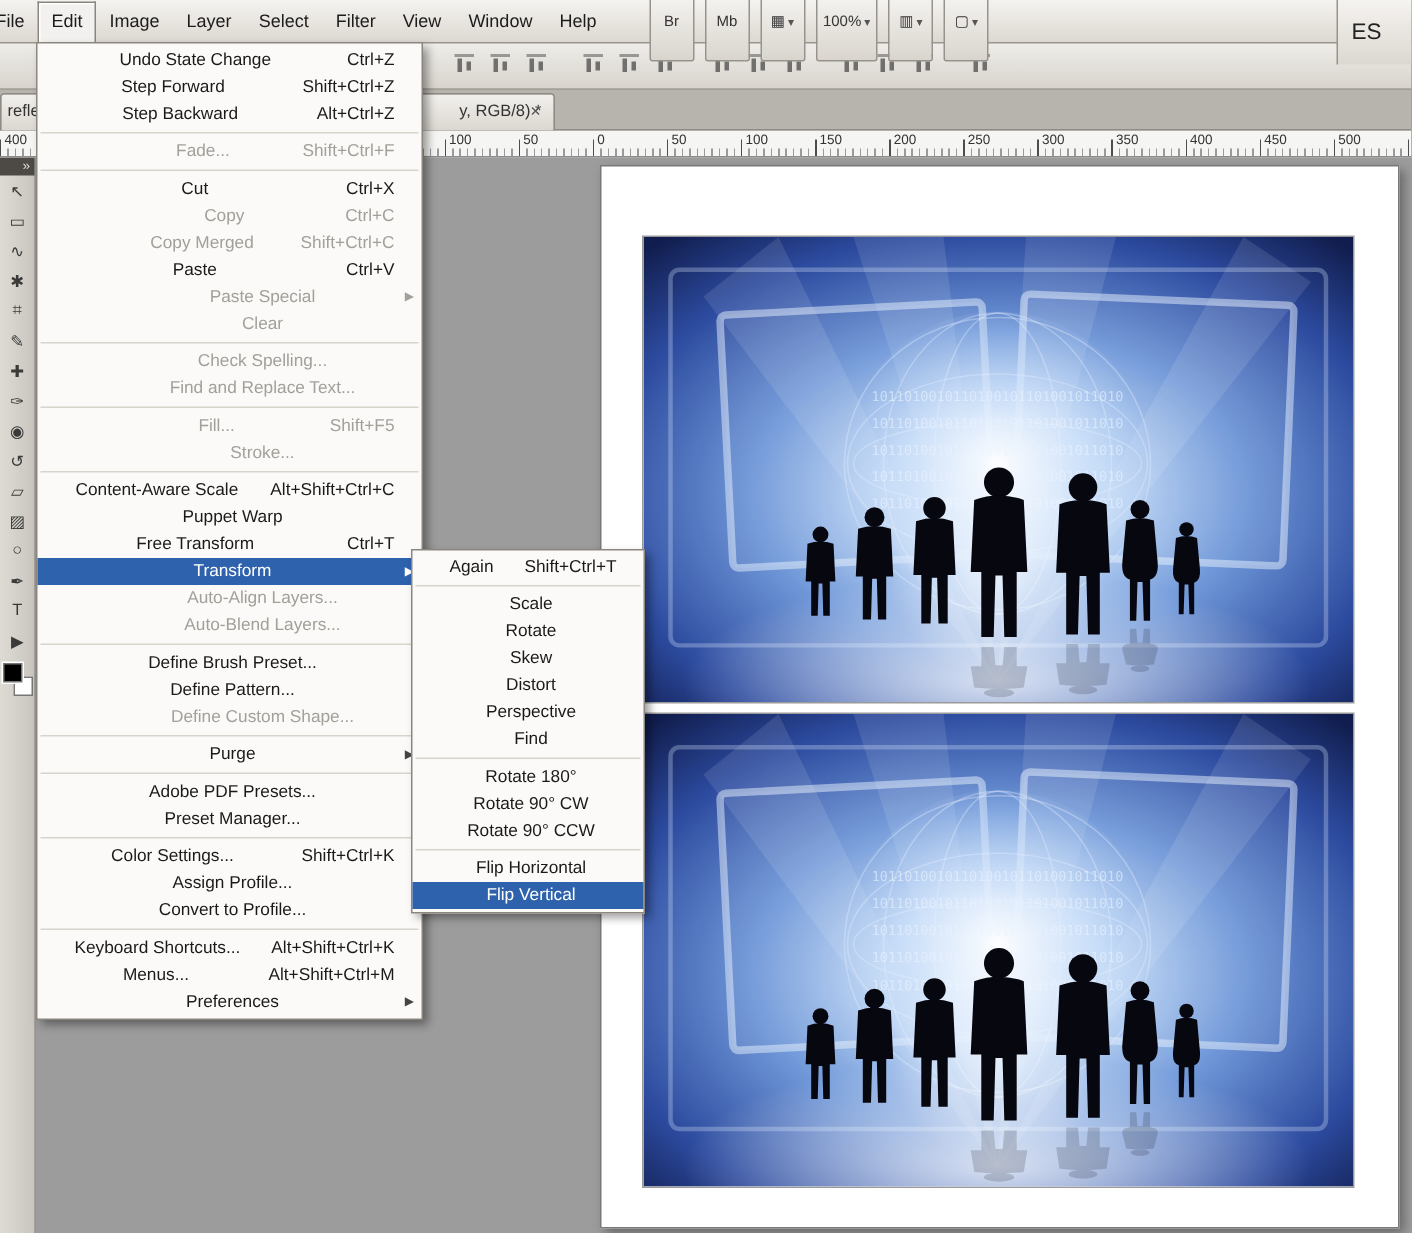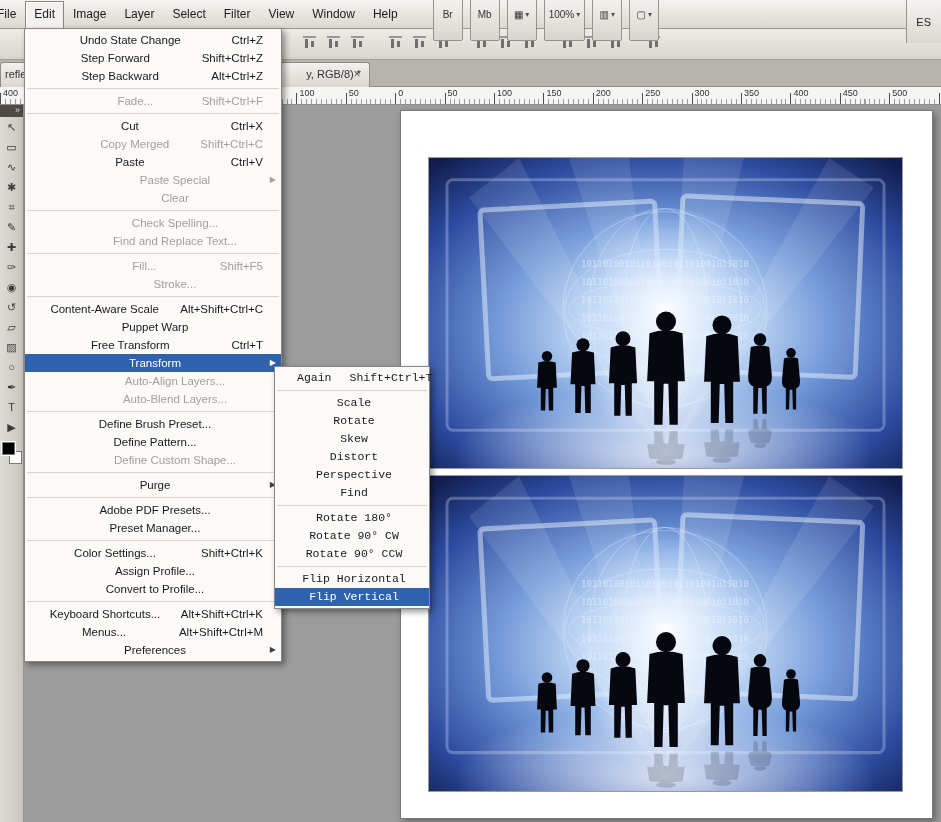--- a/index.html
+++ b/index.html
@@ -25,21 +25,21 @@
   }
   #appbtns{display:flex;align-items:center;gap:7px;margin-left:26px;}
   .appbtn{
     min-width:20px;height:18px;padding:17px 4px;display:flex;align-items:center;justify-content:center;gap:2px;
     background:linear-gradient(#fbfaf8,#d9d5ce);border:1px solid #97938c;border-radius:2px;
     font-size:10px;color:#333;cursor:default;
   }
   .appbtn .caret{font-size:8px;color:#555;}
   .workspace{
     position:absolute;right:0;top:0;height:43px;display:flex;align-items:center;
-    border-left:1px solid #97938c;padding:0 10px 0 9px;font-size:11px;color:#222;
+    border-left:1px solid #97938c;padding:0 20px 0 9px;font-size:15px;color:#222;
     background:linear-gradient(#f5f3f0,#dcd8d1);
   }
 
   
   .optionsbar{
     position:absolute;left:0;top:28px;right:0;height:31px;z-index:5;
     background:linear-gradient(#efede9,#d8d4cd);
     border-bottom:1px solid #a39e96;
   }
   #alignicons{position:absolute;left:300px;top:5px;display:flex;gap:5px;}
@@ -109,21 +109,21 @@
   .doc-img.one{top:46px;height:310px;}
   .doc-img.two{top:364px;height:315px;}
   .doc-img svg{width:100%;height:100%;display:block;}
 
   
   .dropdown{
     position:absolute;background:#fbfaf8;border:1px solid #8b877f;
     box-shadow:3px 3px 6px rgba(0,0,0,.4);padding:2px 0;font-size:11.5px;color:#1a1a1a;text-align:center;
   }
   #edit-menu{left:24px;top:28px;width:256px;z-index:100;}
-  #transform-menu{left:274px;top:366px;width:154px;z-index:110;font-family:Liberation Mono, monospace;}
+  #transform-menu{left:274px;top:366px;width:154px;z-index:110;}
   .mitem{position:relative;height:18px;line-height:18px;padding:0 18px 0 22px;display:flex;white-space:nowrap;}
   .mitem .ml{flex:1;}
   .mitem .ms{margin-left:18px;}
   .mitem.dis{color:#a3a09a;margin-left:40px;}
   .mitem.hl{background:var(--sel);color:#fff;}
   .mitem .arr{position:absolute;right:5px;top:0;font-size:8px;line-height:18px;color:#444;}
   .mitem.dis .arr{color:#a3a09a;}
   .mitem.hl .arr{color:#fff;}
   .msep{height:1px;background:#d8d4cc;margin:3px 2px;}
 </style>
@@ -377,20 +377,24 @@
     <div class="mitem dis">
       <span class="ml">Fade...</span>
       <span class="ms">Shift+Ctrl+F</span>
     </div>
     <div class="msep"></div>
     <div class="mitem">
       <span class="ml">Cut</span>
       <span class="ms">Ctrl+X</span>
     </div>
     <div class="mitem dis">
+      <span class="ml">Copy</span>
+      <span class="ms">Ctrl+C</span>
+    </div>
+    <div class="mitem dis">
       <span class="ml">Copy Merged</span>
       <span class="ms">Shift+Ctrl+C</span>
     </div>
     <div class="mitem">
       <span class="ml">Paste</span>
       <span class="ms">Ctrl+V</span>
     </div>
     <div class="mitem dis">
       <span class="ml">Paste Special</span>
       <span class="arr">▶</span>

